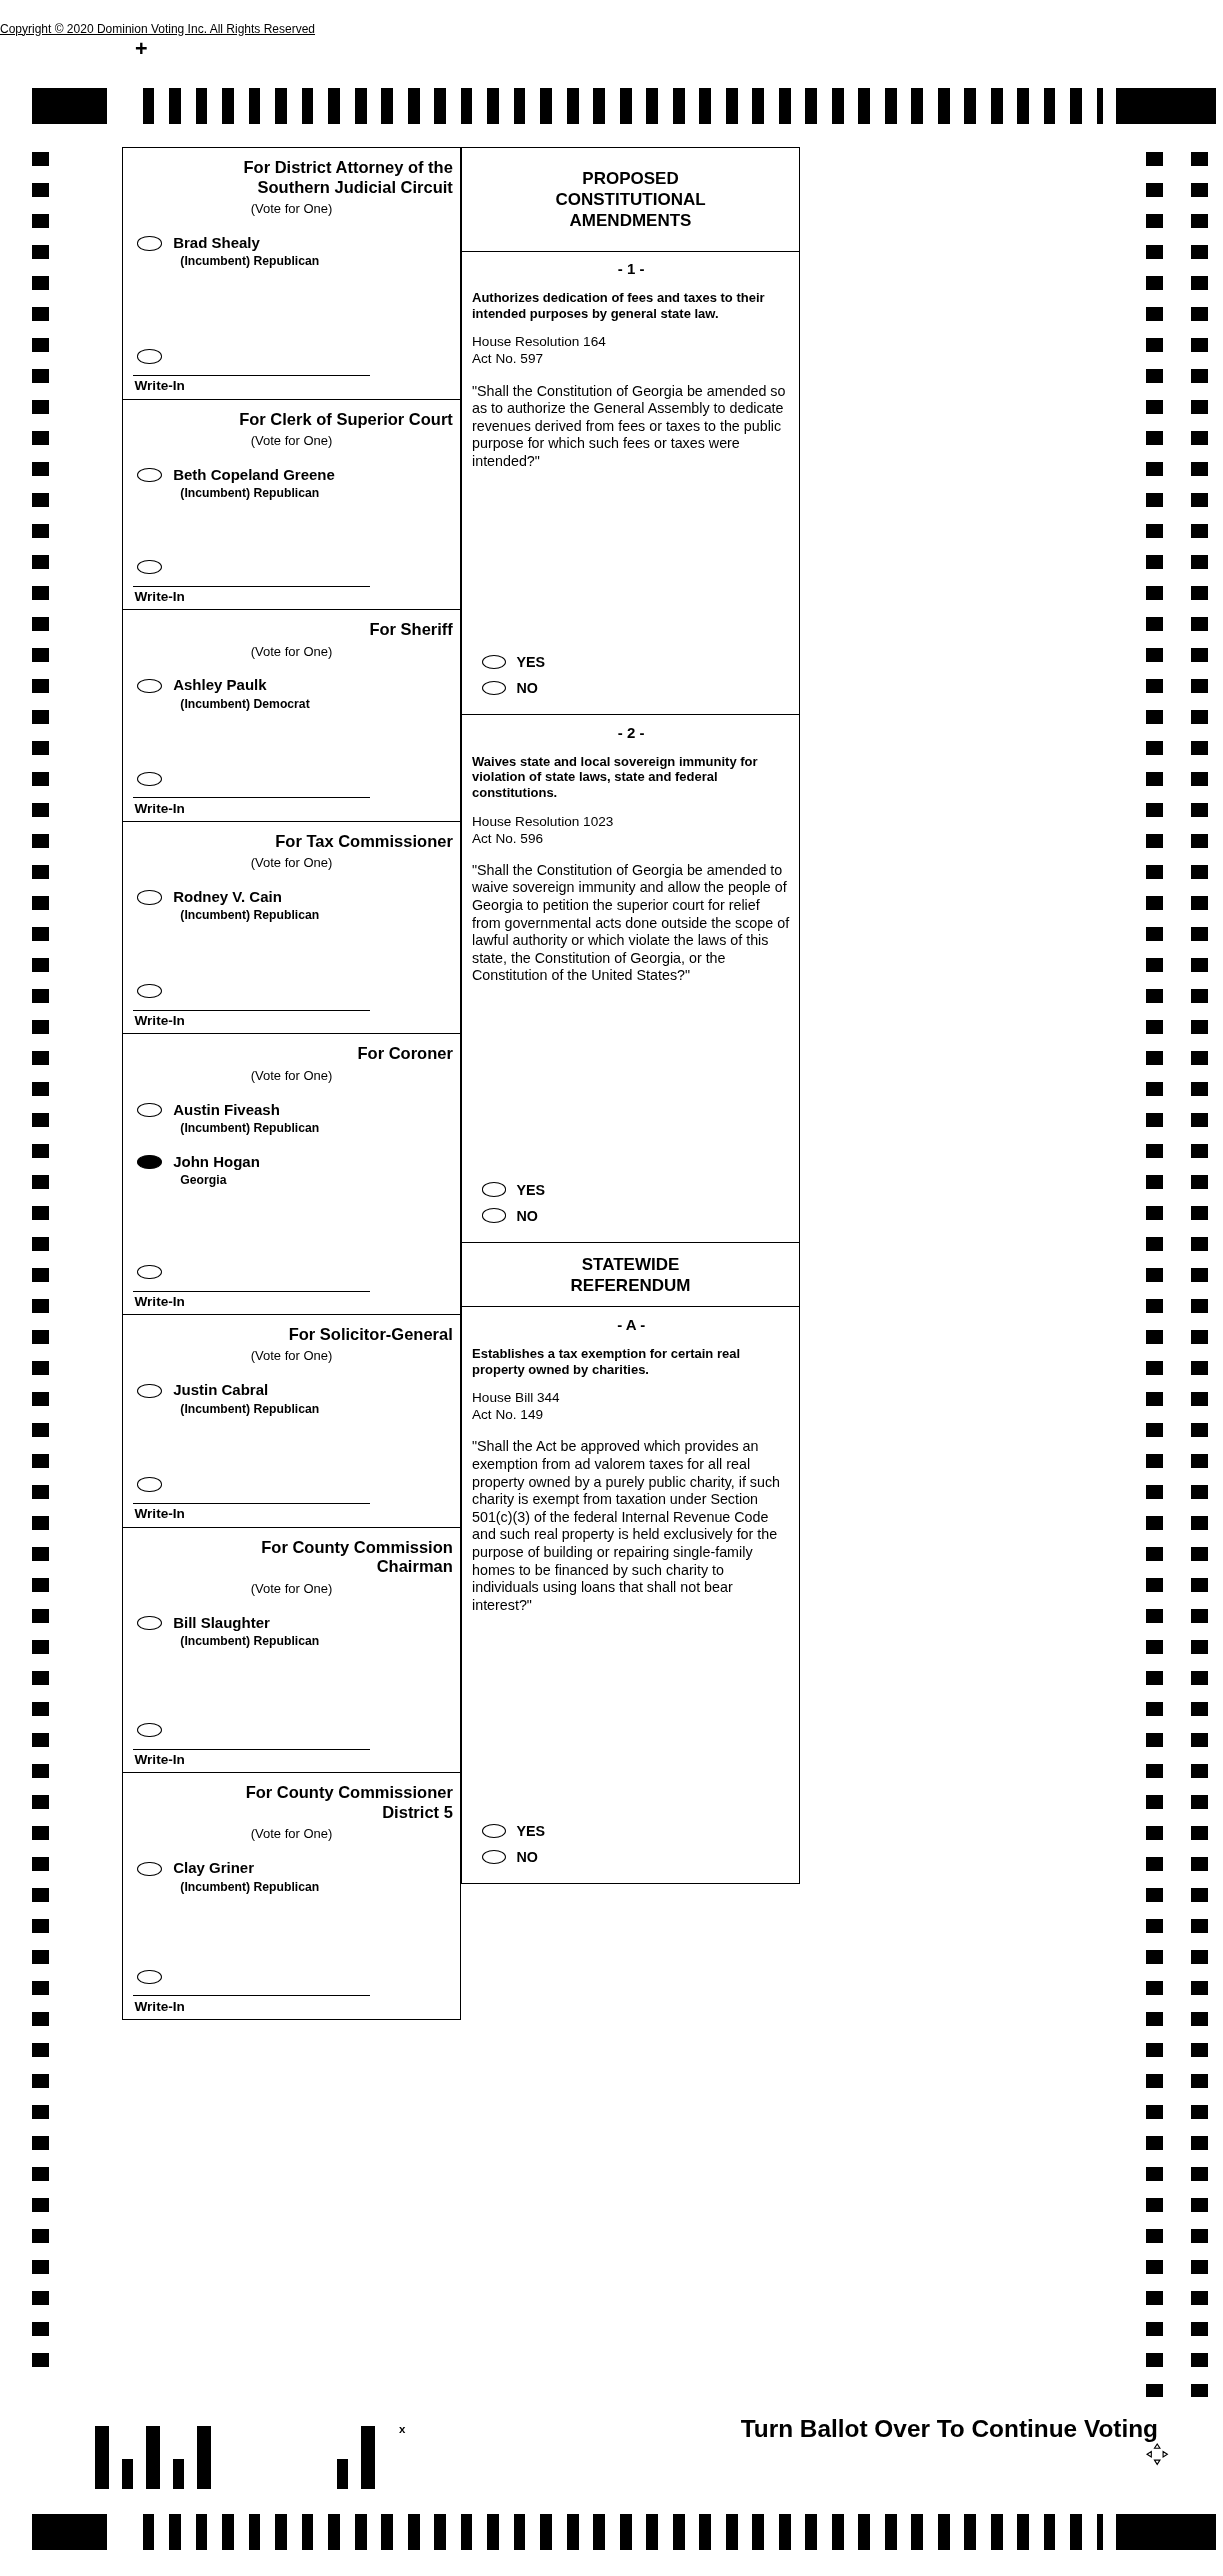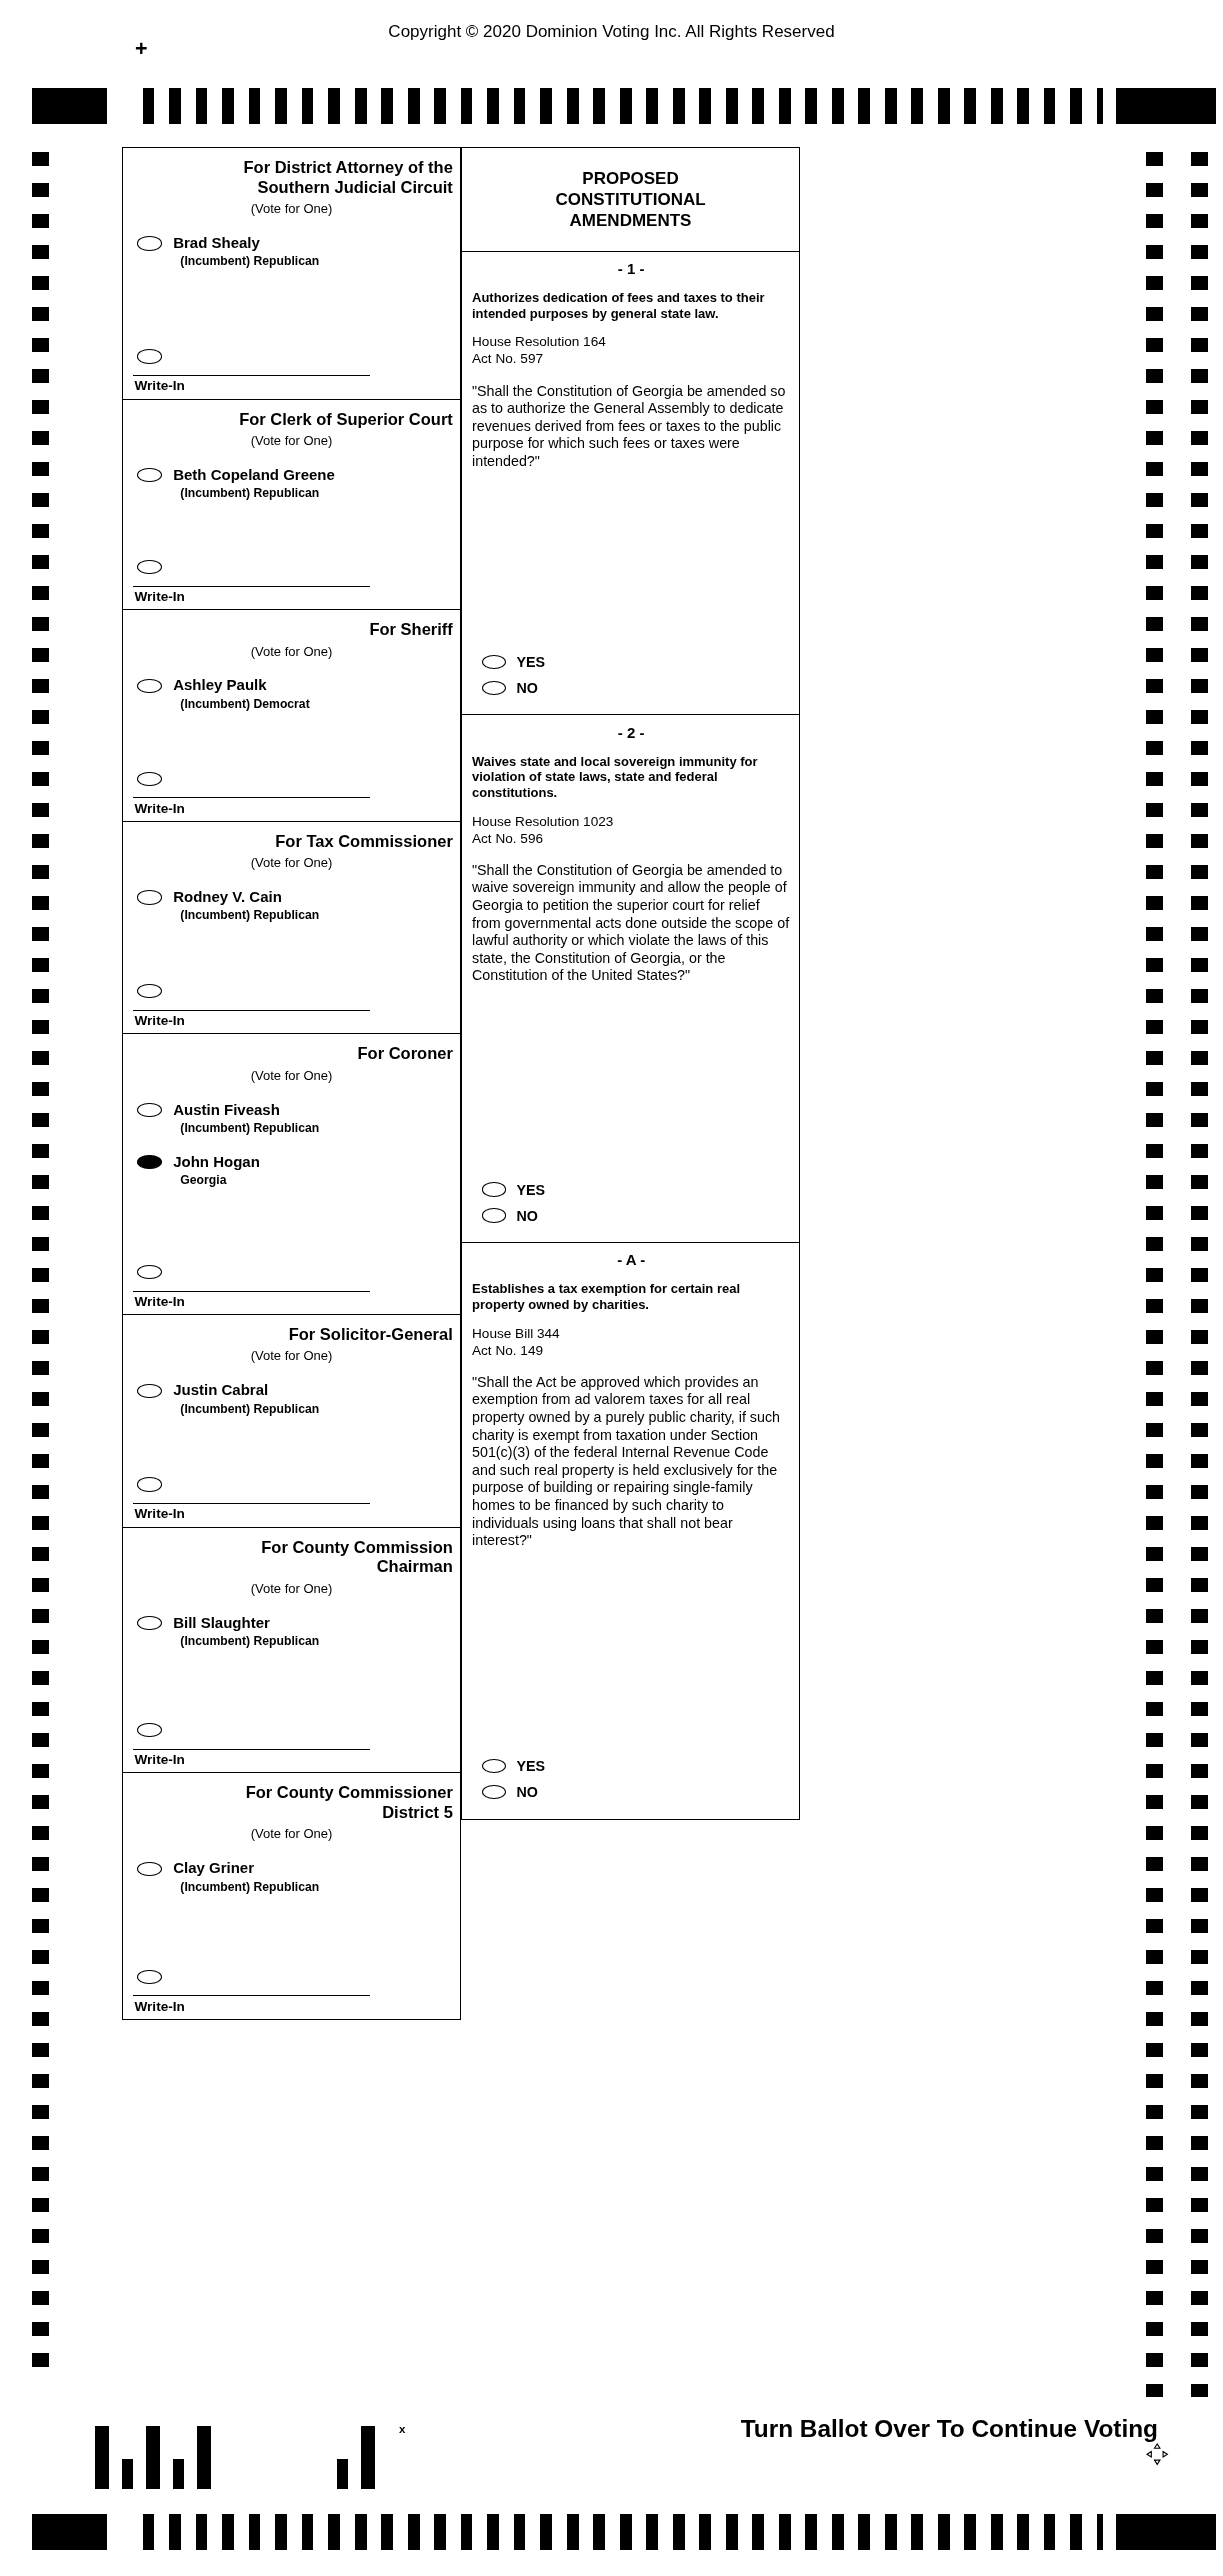--- a/index.html
+++ b/index.html
@@ -5,21 +5,21 @@
   * { margin:0; padding:0; box-sizing:border-box; }
   html,body { background:#fff; }
   body {
     width:1223px; height:2576px; position:relative;
     font-family:"Liberation Sans", sans-serif; color:#000;
     overflow:hidden;
   }
   .pre { white-space:pre-line; }
 
   
-  .copyright { position:absolute; top:21.5px; left:0; width:100%; text-align:center; font-size:17px; }
+  .copyright { position:absolute; top:21.5px; left:0; width:100%; text-align:left; font-size:12px;text-decoration:underline; }
   .plus-mark { position:absolute; left:135px; top:37px; font-size:21.5px; font-weight:bold; }
 
   .timing-row { position:absolute; left:32px; width:1184px; height:36px; }
   .timing-row.top { top:88px; }
   .timing-row.bottom { top:2514px; }
   .endblock-l { position:absolute; left:0; top:0; width:75px; height:36px; background:#000; }
   .endblock-r { position:absolute; right:0; top:0; width:100px; height:36px; background:#000; }
   .timing-bars { position:absolute; left:111px; right:113px; top:0; height:36px;
     background:repeating-linear-gradient(to right, #000 0 11.5px, transparent 11.5px 26.5px); }
 
@@ -290,20 +290,22 @@
         <div class="bubble"></div>
         <div class="yn-label">YES</div>
       </div>
       <div class="yn-row">
         <div class="bubble"></div>
         <div class="yn-label">NO</div>
       </div>
     </div>
   </div>
 
+  <div class="mbox header-box pre" style="min-height:66px">STATEWIDE
+REFERENDUM</div>
 
   <div class="mbox measure" style="min-height:578px">
     <div class="measure-number">- A -</div>
     <div class="measure-summary">Establishes a tax exemption for certain real property owned by charities.</div>
     <div class="measure-ref pre">House Bill 344
 Act No. 149</div>
     <div class="measure-question">"Shall the Act be approved which provides an exemption from ad valorem taxes for all real property owned by a purely public charity, if such charity is exempt from taxation under Section 501(c)(3) of the federal Internal Revenue Code and such real property is held exclusively for the purpose of building or repairing single-family homes to be financed by such charity to individuals using loans that shall not bear interest?"</div>
     <div class="yn-group">
       <div class="yn-row">
         <div class="bubble"></div>

